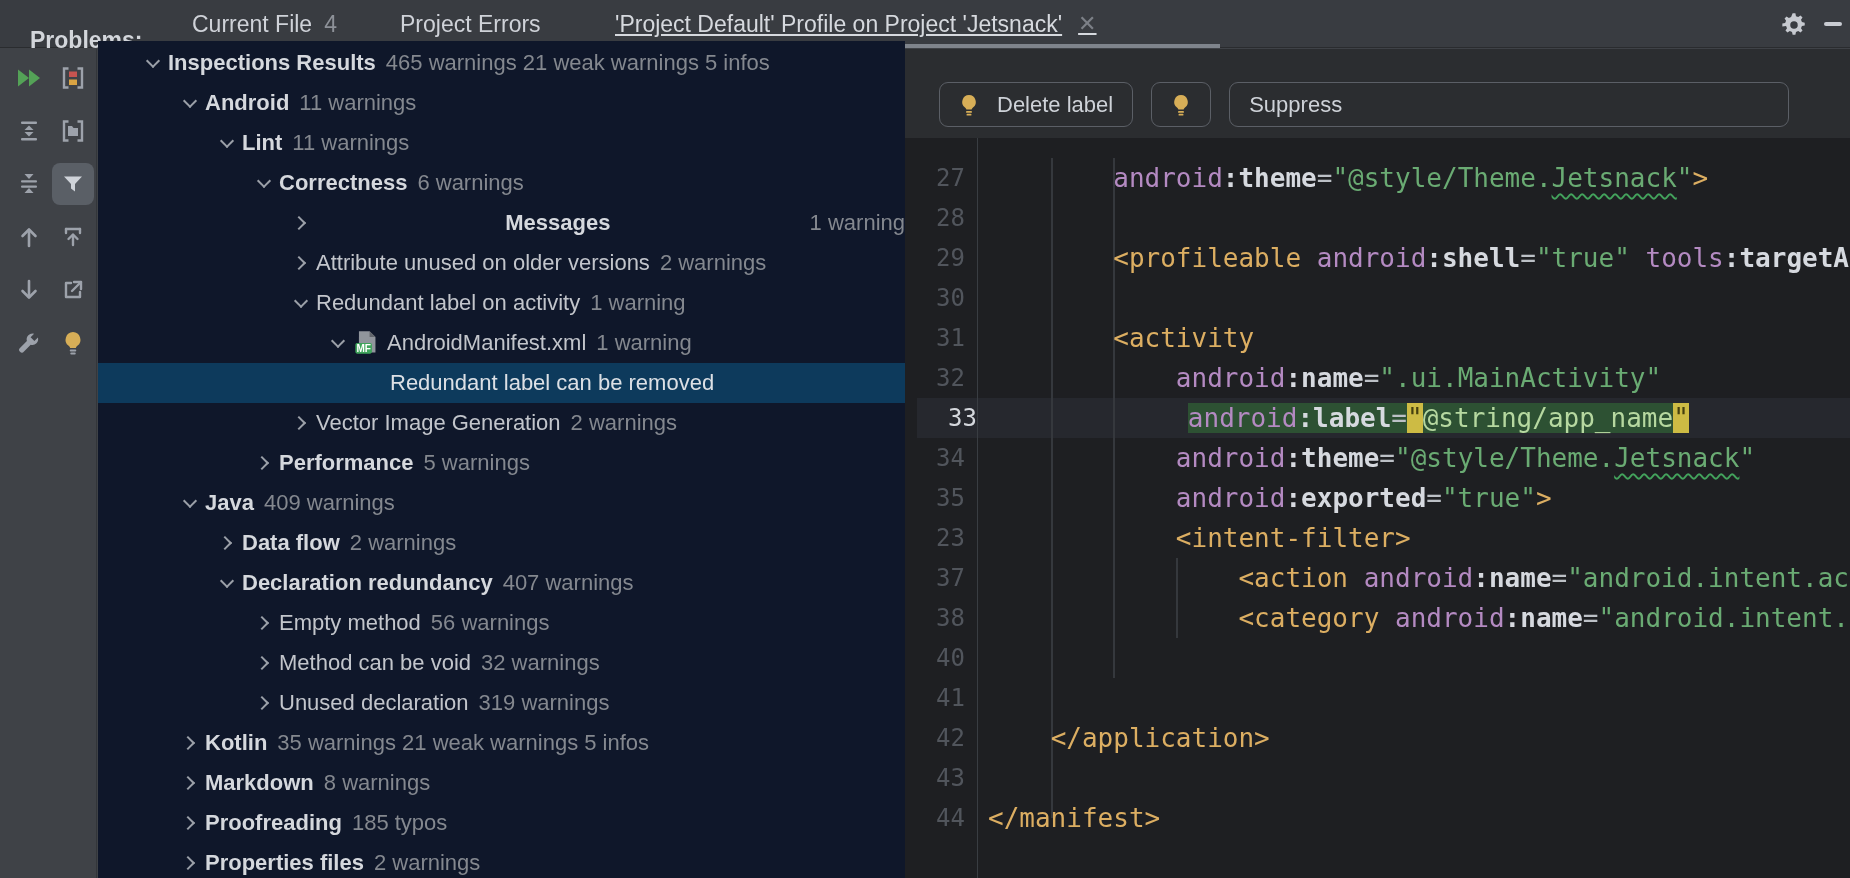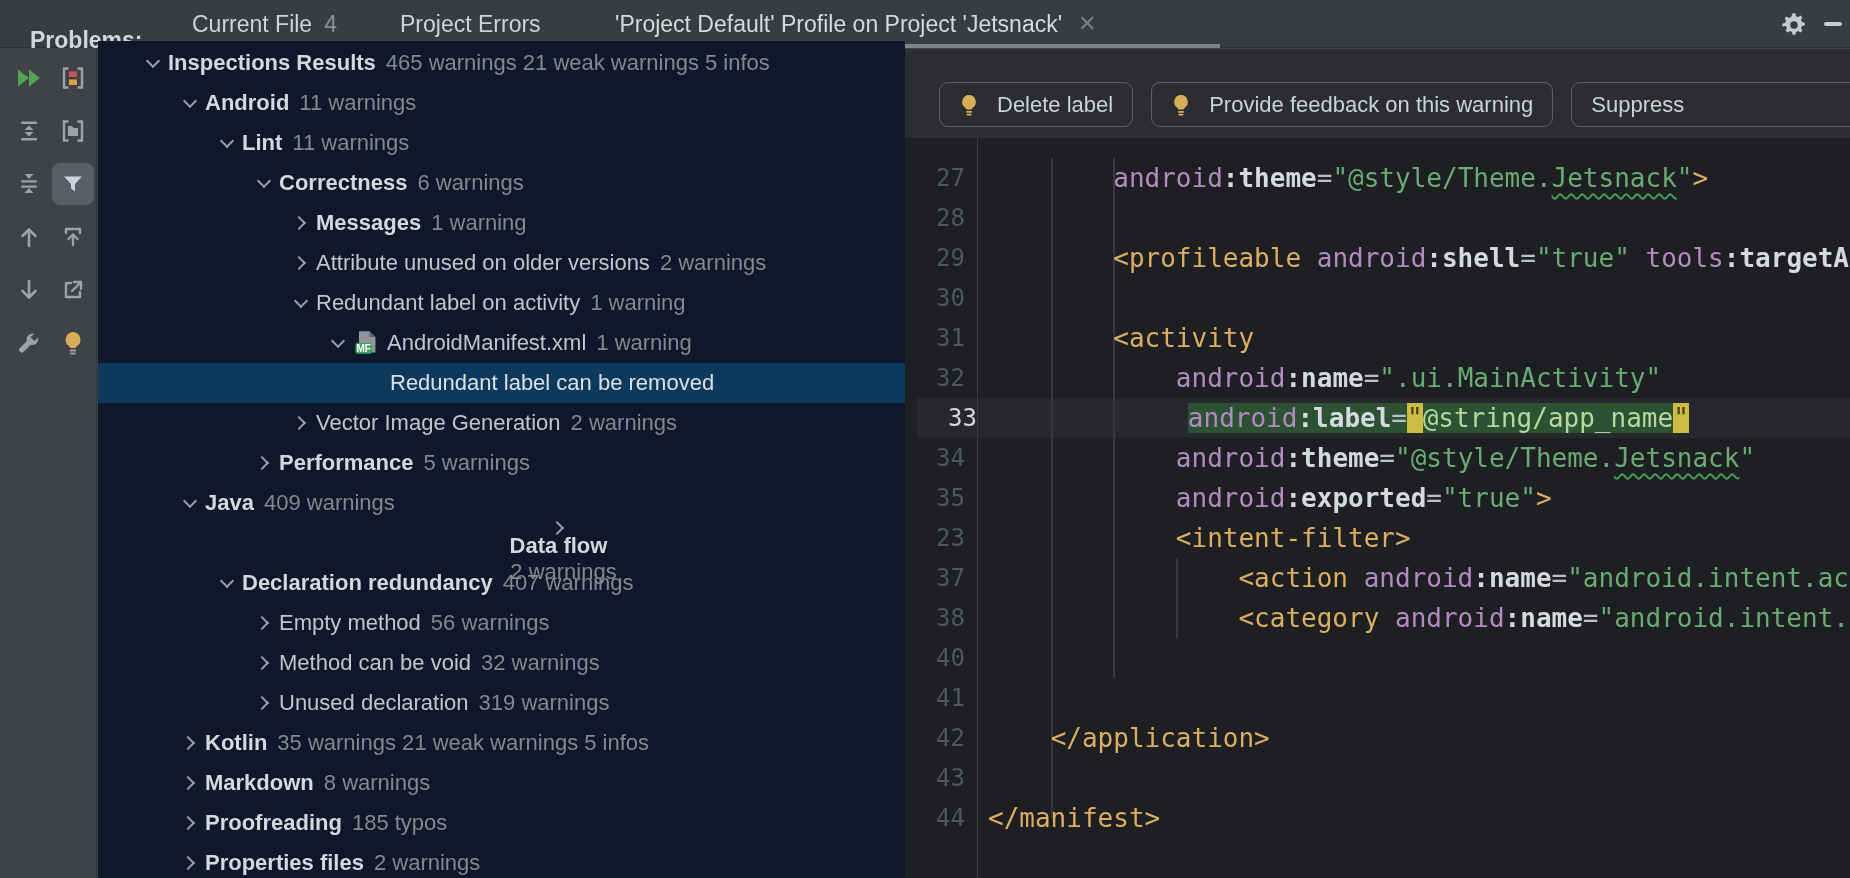--- a/index.html
+++ b/index.html
@@ -15,21 +15,21 @@
     background:#393c41; border-bottom:1px solid #2a2c2f;
   }
   .tb-label { position:absolute; top:16px; height:48px; line-height:48px; color:#d3d6db; font-size:23px; }
   #problems-label { left:30px; font-weight:bold; }
   .tab { position:absolute; top:0; height:48px; line-height:48px; color:#cfd2d8; font-size:23px; cursor:default; }
   #tab-current-file { left:192px; }
   #tab-current-file .count { color:#8d9198; margin-left:12px; }
   #tab-project-errors { left:400px; }
   #tab-profile {
     position:absolute; left:591px; top:0; width:629px; height:48px;
-    display:flex; align-items:center; padding:0 24px; color:#d6d9de; font-size:23px;
+    display:flex; align-items:center; padding:0 24px; color:#d6d9de; font-size:23px;text-decoration:underline;
   }
   #tab-profile .close { color:#7c8087; font-size:22px; margin-left:16px; }
   #tab-underline { position:absolute; left:0; bottom:0; width:100%; height:4px; background:#7f848c; }
   #gear-btn { position:absolute; right:42px; top:11px; width:28px; height:28px; }
   #minimize-btn { position:absolute; right:8px; top:22px; width:18px; height:4px; background:#c9ccd2; border-radius:2px; }
   
   #toolbar {
     position:absolute; left:0; top:49px; width:97px; bottom:0;
     background:#3f4247; border-right:1px solid #33363a;
     display:grid; grid-template-columns:42px 42px; grid-auto-rows:53px;
@@ -218,21 +218,21 @@
         <span class="lbl b">Lint</span>
         <span class="cnt">11 warnings</span>
       </div>
       <div class="tree-row" style="padding-left: 151px;">
         <span class="chevbox">
           <span class="chev exp"></span>
         </span>
         <span class="lbl b">Correctness</span>
         <span class="cnt">6 warnings</span>
       </div>
-      <div class="tree-row" style="padding-left: 188px;">
+      <div class="tree-row" style="padding-left: 188px; justify-content: space-between;">
         <span class="chevbox">
           <span class="chev col"></span>
         </span>
         <span class="lbl b">Messages</span>
         <span class="cnt">1 warning</span>
       </div>
       <div class="tree-row" style="padding-left: 188px;">
         <span class="chevbox">
           <span class="chev col"></span>
         </span>
@@ -279,21 +279,21 @@
         <span class="lbl b">Performance</span>
         <span class="cnt">5 warnings</span>
       </div>
       <div class="tree-row" style="padding-left: 77px;">
         <span class="chevbox">
           <span class="chev exp"></span>
         </span>
         <span class="lbl b">Java</span>
         <span class="cnt">409 warnings</span>
       </div>
-      <div class="tree-row" style="padding-left: 114px; flex-direction: column;">
+      <div class="tree-row" style="padding-left: 114px;">
         <span class="chevbox">
           <span class="chev col"></span>
         </span>
         <span class="lbl b">Data flow</span>
         <span class="cnt">2 warnings</span>
       </div>
       <div class="tree-row" style="padding-left: 114px;">
         <span class="chevbox">
           <span class="chev exp"></span>
         </span>
@@ -364,21 +364,20 @@
           <span>Delete label</span>
         </button>
         <button class="qf-btn">
           <span style="display: flex;">
             <svg width="20" height="22" viewBox="0 0 20 22">
               <path d="M10 1a7 7 0 0 1 4 12.6c-.8.6-1.2 1.1-1.4 1.9H7.4c-.2-.8-.6-1.3-1.4-1.9A7 7 0 0 1 10 1z" fill="#d7ae57"></path>
               <rect x="7" y="17" width="6" height="1.8" rx=".9" fill="#d7ae57"></rect>
               <rect x="7.5" y="19.8" width="5" height="1.8" rx=".9" fill="#d7ae57"></rect>
             </svg>
           </span>
-          <span>Provide feedback on this warning</span>
         </button>
         <button class="qf-btn clipped">
           <span>Suppress</span>
         </button>
       </div>
     <div id="code-area">
       <div id="gutter-line"></div>
       <div class="guide" style="left:146px; top:20px; height:660px;"></div>
       <div class="guide" style="left:208px; top:20px; height:520px;"></div>
       <div class="guide" style="left:271px; top:420px; height:80px;"></div>

